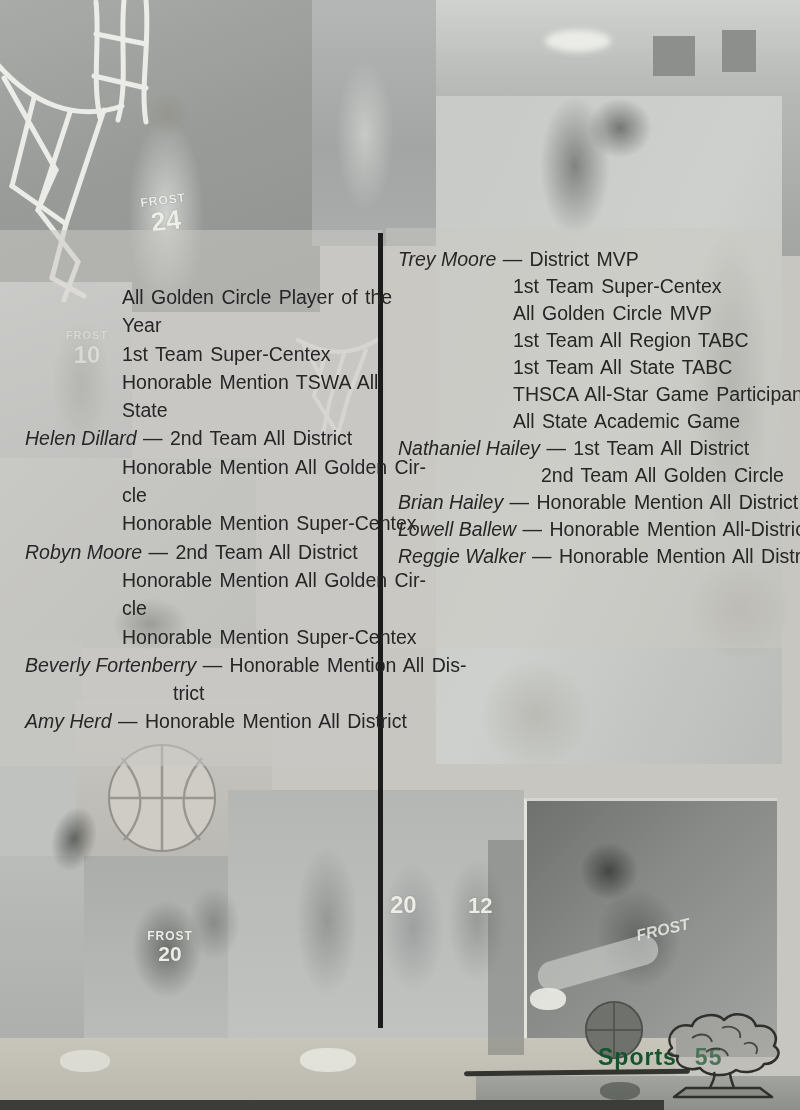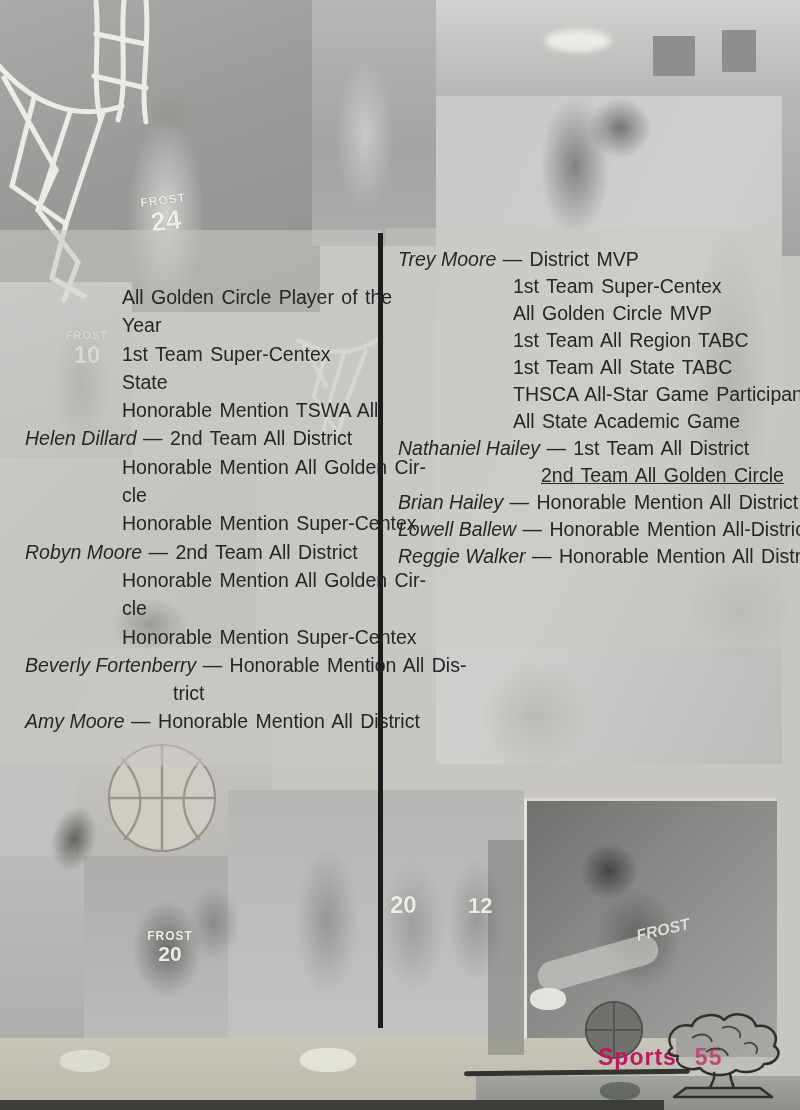--- a/index.html
+++ b/index.html
@@ -48,23 +48,23 @@
   .hcol{position:absolute;z-index:10;color:var(--text,#262626);font-size:19.5px;white-space:nowrap;}
   #hcol-left{left:25px;top:283px;line-height:28.3px;width:357px;}
   #hcol-right{left:398px;top:246px;line-height:27px;width:384px;}
   .hline{white-space:nowrap;}
   .hname{font-style:italic;}
   .hdash{letter-spacing:1px;}
   .htext{word-spacing:2px;}
   #hcol-left .ind-1{padding-left:97px;}
   #hcol-left .ind-2{padding-left:148px;}
   #hcol-right .ind-1{padding-left:115px;}
-  #hcol-right .ind-2{padding-left:143px;text-decoration:underline;}
-  
-  #folio{position:absolute;left:598px;top:1044px;z-index:11;font-size:23px;font-weight:bold;color:#be185d;letter-spacing:1px;}
+  #hcol-right .ind-2{padding-left:143px;}
+  
+  #folio{position:absolute;left:598px;top:1044px;z-index:11;font-size:23px;font-weight:bold;color:#14532d;letter-spacing:1px;}
   #folio .pgnum{margin-left:18px;}
   #marker-line{position:absolute;left:464px;top:1070px;width:226px;height:5px;background:#33332f;border-radius:3px;transform:rotate(-.6deg);z-index:10;}
   svg.deco{position:absolute;z-index:2;}
   #tree{z-index:11;}
 </style>
 </head>
 <body>
 
 <div id="page" style="--page-bg: #c8c6c1; --text: #262626; --title: #1f1f1f; --divider: #1c1c1c;">
 
@@ -172,33 +172,33 @@
   <div class="wash" id="wash-left"></div>
   <div class="wash" id="wash-right"></div>
 
   <div id="divider"></div>
 
 
   <div class="hcol" id="hcol-left">
       <div class="hline ind-1"><span class="htext">All Golden Circle Player of the</span></div>
       <div class="hline ind-1"><span class="htext">Year</span></div>
       <div class="hline ind-1"><span class="htext">1st Team Super-Centex</span></div>
+      <div class="hline ind-1"><span class="htext">Honorable Mention TSWA All</span></div>
       <div class="hline ind-1"><span class="htext">State</span></div>
-      <div class="hline ind-1"><span class="htext">Honorable Mention TSWA All</span></div>
       <div class="hline ind-0"><span class="hname">Helen Dillard</span><span class="hdash"> — </span><span class="htext">2nd Team All District</span></div>
       <div class="hline ind-1"><span class="htext">Honorable Mention All Golden Cir-</span></div>
       <div class="hline ind-1"><span class="htext">cle</span></div>
       <div class="hline ind-1"><span class="htext">Honorable Mention Super-Centex</span></div>
       <div class="hline ind-0"><span class="hname">Robyn Moore</span><span class="hdash"> — </span><span class="htext">2nd Team All District</span></div>
       <div class="hline ind-1"><span class="htext">Honorable Mention All Golden Cir-</span></div>
       <div class="hline ind-1"><span class="htext">cle</span></div>
       <div class="hline ind-1"><span class="htext">Honorable Mention Super-Centex</span></div>
       <div class="hline ind-0"><span class="hname">Beverly Fortenberry</span><span class="hdash"> — </span><span class="htext">Honorable Mention All Dis-</span></div>
       <div class="hline ind-2"><span class="htext">trict</span></div>
-      <div class="hline ind-0"><span class="hname">Amy Moore</span><span class="hdash"> — </span><span class="htext">Honorable Mention All District</span></div>
+      <div class="hline ind-0"><span class="hname">Amy Herd</span><span class="hdash"> — </span><span class="htext">Honorable Mention All District</span></div>
     </div>
   <div class="hcol" id="hcol-right">
       <div class="hline ind-0"><span class="hname">Trey Moore</span><span class="hdash"> — </span><span class="htext">District MVP</span></div>
       <div class="hline ind-1"><span class="htext">1st Team Super-Centex</span></div>
       <div class="hline ind-1"><span class="htext">All Golden Circle MVP</span></div>
       <div class="hline ind-1"><span class="htext">1st Team All Region TABC</span></div>
       <div class="hline ind-1"><span class="htext">1st Team All State TABC</span></div>
       <div class="hline ind-1"><span class="htext">THSCA All-Star Game Participant</span></div>
       <div class="hline ind-1"><span class="htext">All State Academic Game</span></div>
       <div class="hline ind-0"><span class="hname">Nathaniel Hailey</span><span class="hdash"> — </span><span class="htext">1st Team All District</span></div>

